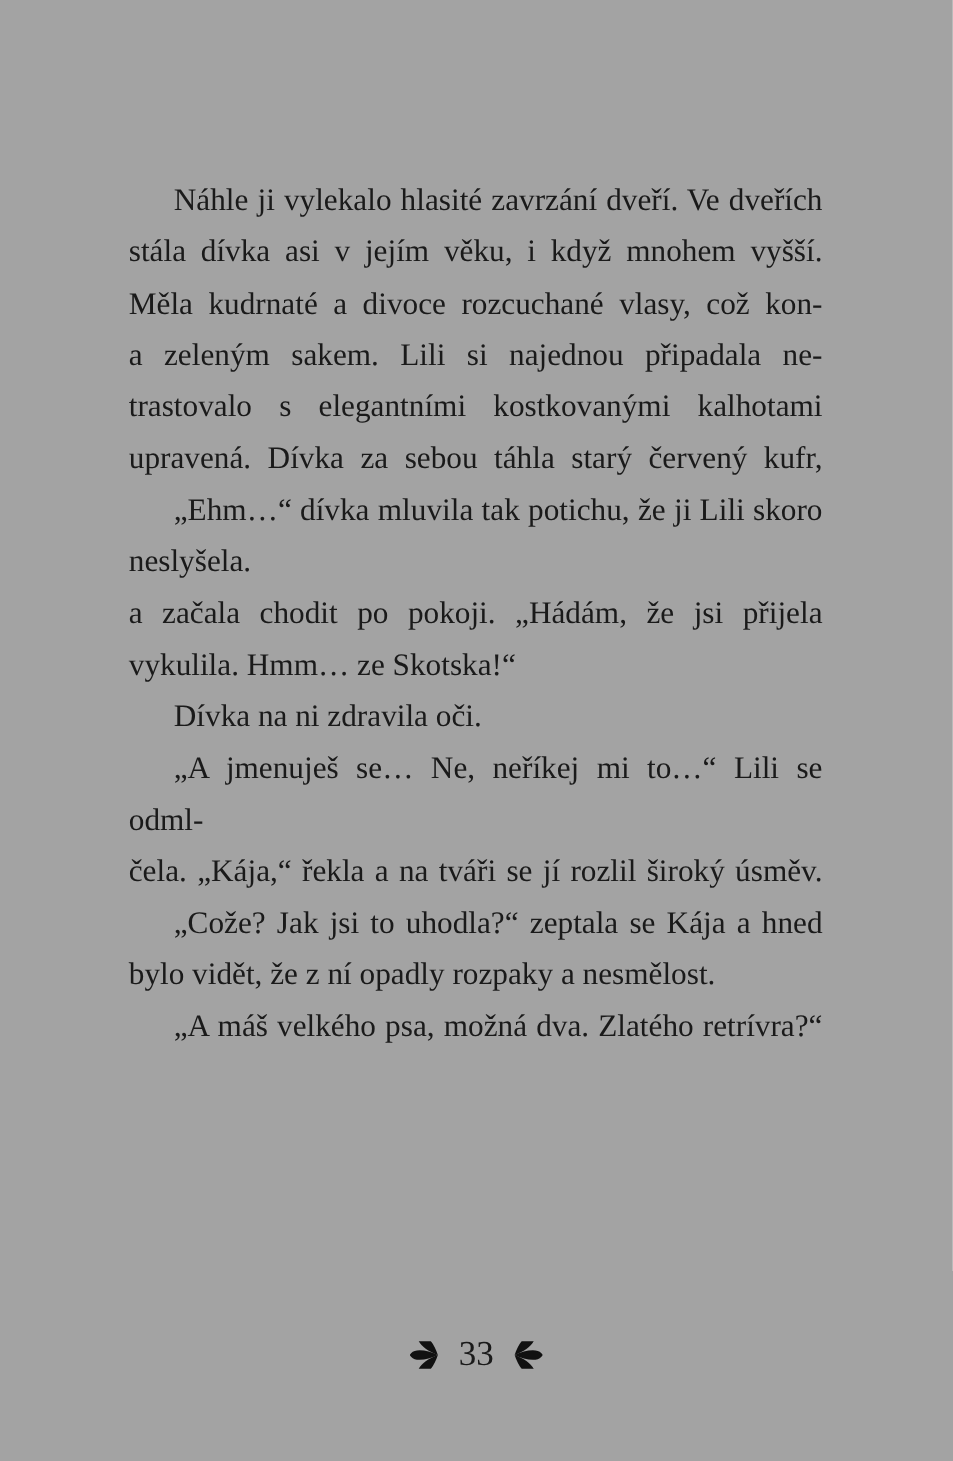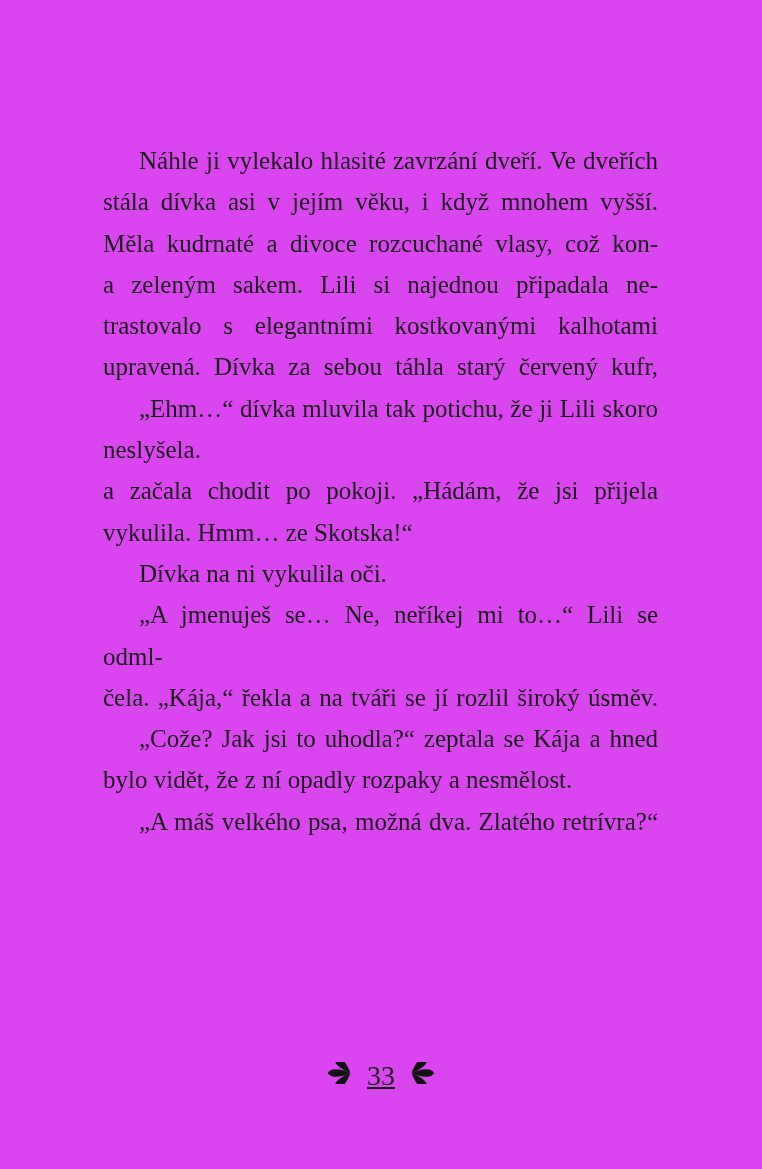--- a/index.html
+++ b/index.html
@@ -3,21 +3,21 @@
 <meta charset="utf-8">
 <style>
   html, body {
     margin: 0;
     padding: 0;
   }
   .page {
     position: relative;
     width: 762px;
     height: 1169px;
-    background: #d946ef;
+    background: #a3a3a3;
     overflow: hidden;
     font-family: "Liberation Serif", "DejaVu Serif", serif;
     color: #1a1a1a;
   }
   .text-block {
     position: absolute;
     left: 103px;
     top: 140px;
     width: 555px;
   }
@@ -34,23 +34,23 @@
   .line.indent {
     text-indent: 36px;
   }
   .footer {
     position: absolute;
     left: 0;
     top: 1062px;
     width: 762px;
     height: 44px;
     display: flex;
+    align-items: center;
     justify-content: center;
     gap: 15px;
-    text-decoration: underline;
   }
   .page-number {
     font-size: 28px;
     line-height: 1;
     color: #1a1a1a;
   }
   .fleuron {
     width: 27px;
     height: 22px;
     display: block;
@@ -73,21 +73,21 @@
       </div>
       <div class="paragraph">
         <div class="line justify indent">„Ehm…“ dívka mluvila tak potichu, že ji Lili skoro</div>
         <div class="line">neslyšela.</div>
       </div>
       <div class="paragraph">
         <div class="line justify">a začala chodit po pokoji. „Hádám, že jsi přijela</div>
         <div class="line">vykulila. Hmm… ze Skotska!“</div>
       </div>
       <div class="paragraph">
-        <div class="line indent">Dívka na ni vykulila oči.</div>
+        <div class="line indent">Dívka na ni zdravila oči.</div>
       </div>
       <div class="paragraph">
         <div class="line justify indent">„A jmenuješ se… Ne, neříkej mi to…“ Lili se odml-</div>
         <div class="line justify">čela. „Kája,“ řekla a na tváři se jí rozlil široký úsměv.</div>
       </div>
       <div class="paragraph">
         <div class="line justify indent">„Cože? Jak jsi to uhodla?“ zeptala se Kája a hned</div>
         <div class="line">bylo vidět, že z ní opadly rozpaky a nesmělost.</div>
       </div>
       <div class="paragraph">

